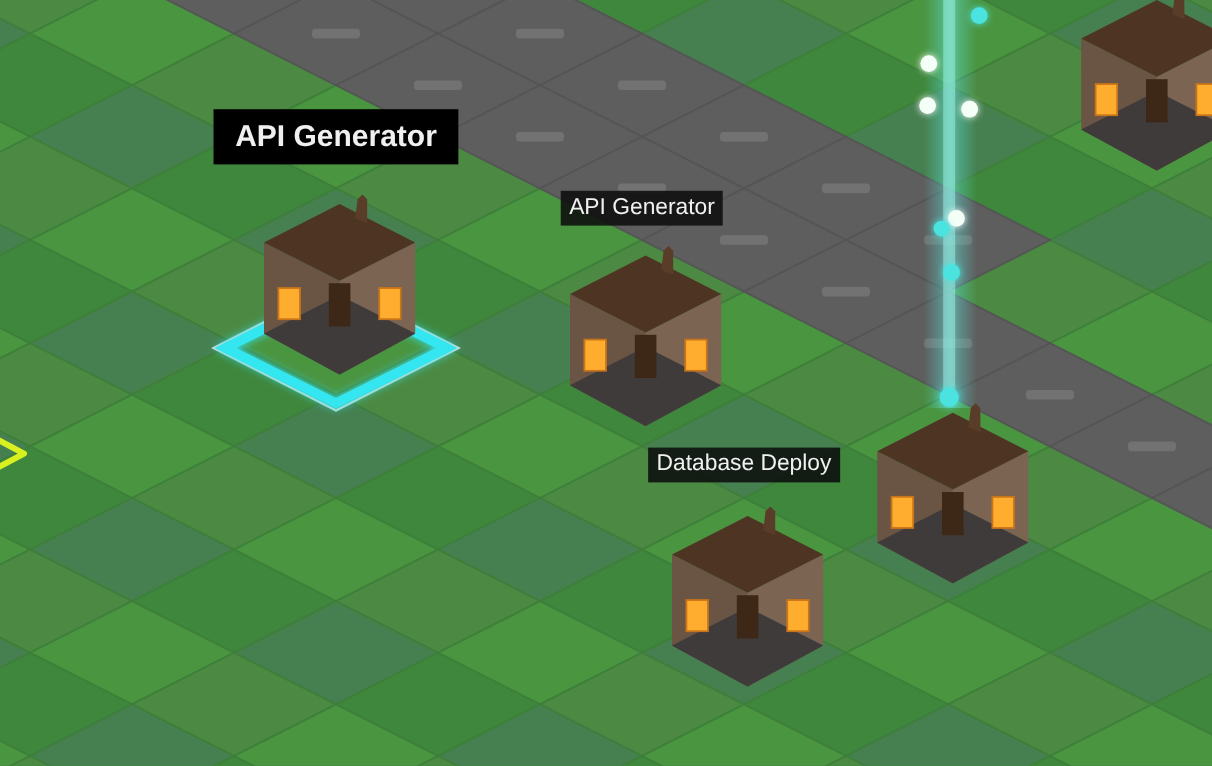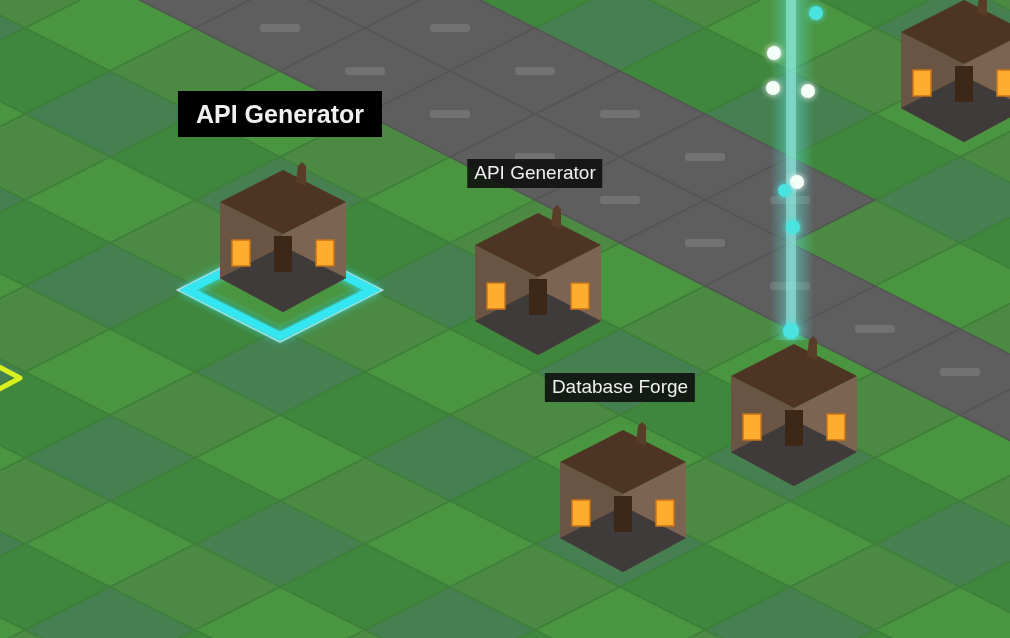--- a/index.html
+++ b/index.html
@@ -244,14 +244,14 @@
         <rect x="56" y="76" width="18" height="36" fill="#3d2818"></rect>
 
         <rect x="14" y="80" width="18" height="26" fill="#ffad2e" stroke="#c7741a" stroke-width="1.5"></rect>
         <rect x="98" y="80" width="18" height="26" fill="#ffad2e" stroke="#c7741a" stroke-width="1.5"></rect>
       </g>
     </defs>
   </svg>
 
   <div class="label big" style="left:280px; top:91px;">API Generator</div>
   <div class="label small" style="left:535px; top:159px;">API Generator</div>
-  <div class="label small" style="left:620px; top:373px;">Database Forge</div>
+  <div class="label small" style="left:620px; top:373px;">Database Deploy</div>
 </div>
 
 </body></html>

